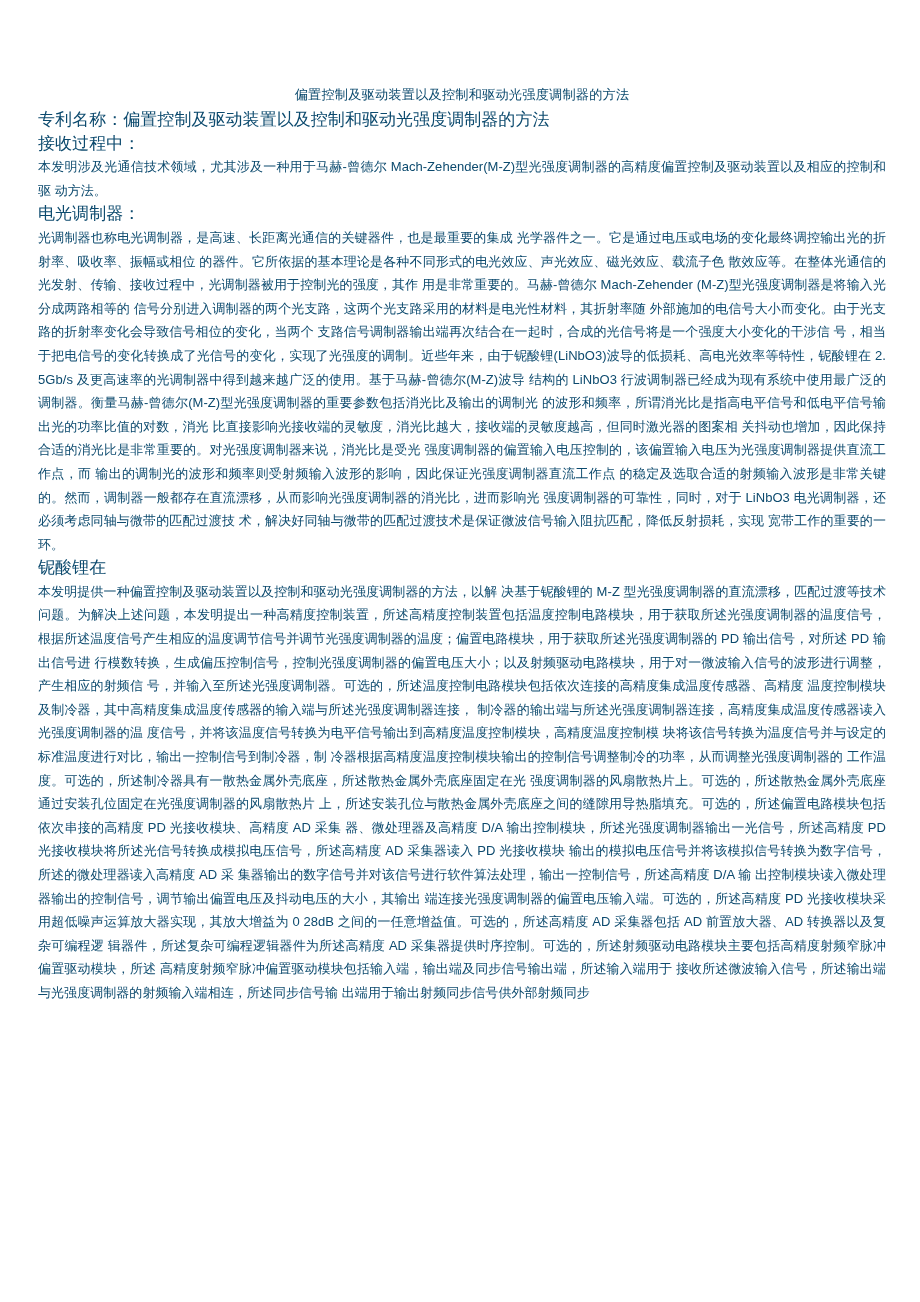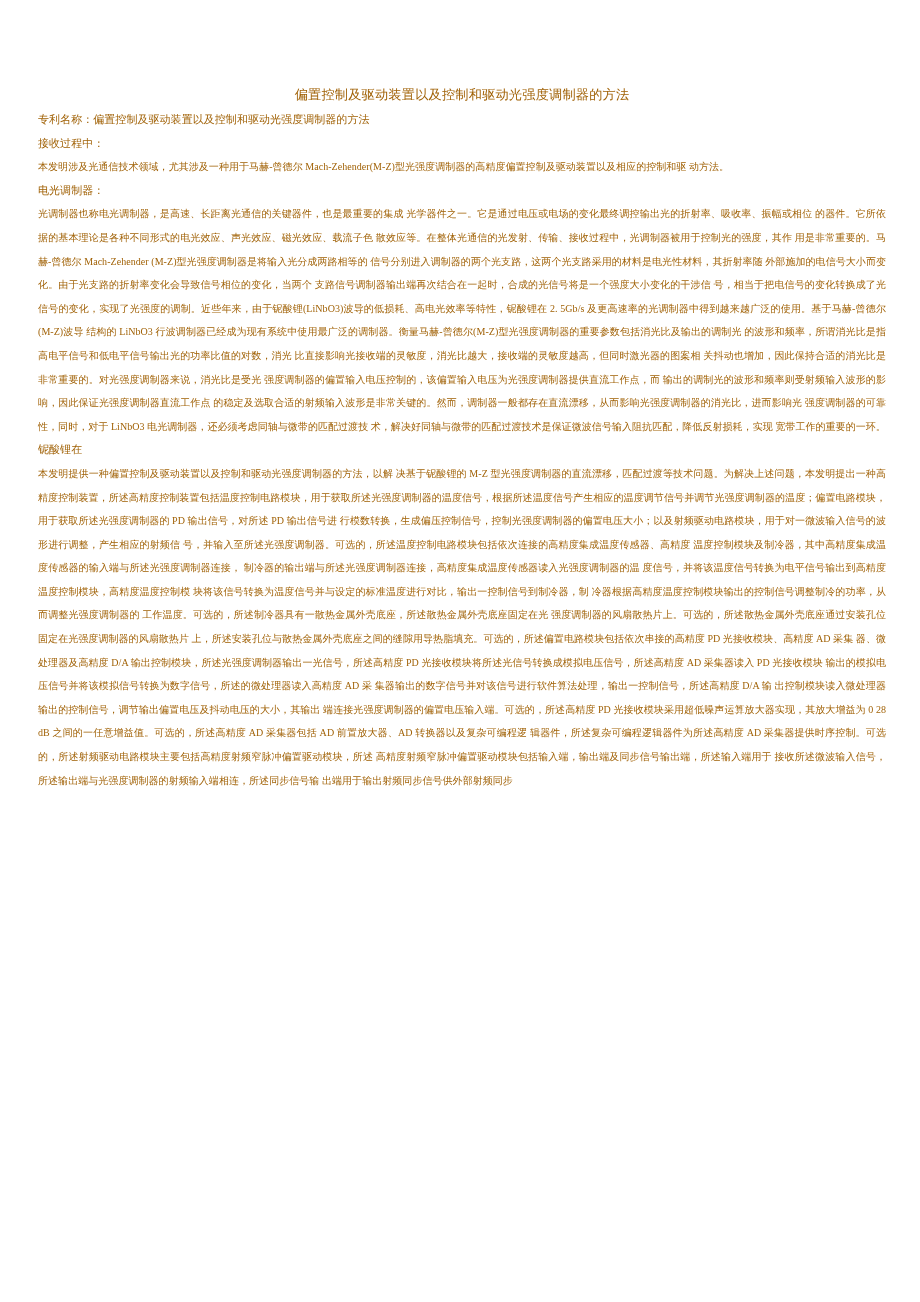--- a/index.html
+++ b/index.html
@@ -7,49 +7,49 @@
     padding: 0;
     background: #ffffff;
   }
   .page {
     position: relative;
     width: 920px;
     height: 1302px;
     background: #ffffff;
     box-sizing: border-box;
     overflow: hidden;
-    font-family: Liberation Serif, serif;
-    color: #a16207;
+    font-family: Liberation Sans, sans-serif;
+    color: #0c4a6e;
   }
   .content {
     position: absolute;
     left: 38px;
     top: 84px;
     width: 848px;
   }
   .doc-title {
     text-align: center;
     font-size: 13.2px;
     line-height: 22px;
     margin: 0 0 2px 0;
     letter-spacing: 0.2px;
     font-weight: normal;
   }
   p.para {
     margin: 0;
-    font-size: 10px;
+    font-size: 13px;
     line-height: 23.6px;
     text-align: justify;
     text-justify: inter-ideograph;
     letter-spacing: 0.05px;
     word-break: break-all;
   }
   p.heading {
     margin: 0;
-    font-size: 11px;
+    font-size: 17px;
     line-height: 23.6px;
     text-align: left;
     letter-spacing: 0.05px;
   }
 </style>
 </head>
 <body>
 
 <div class="page">
   <div class="content">

